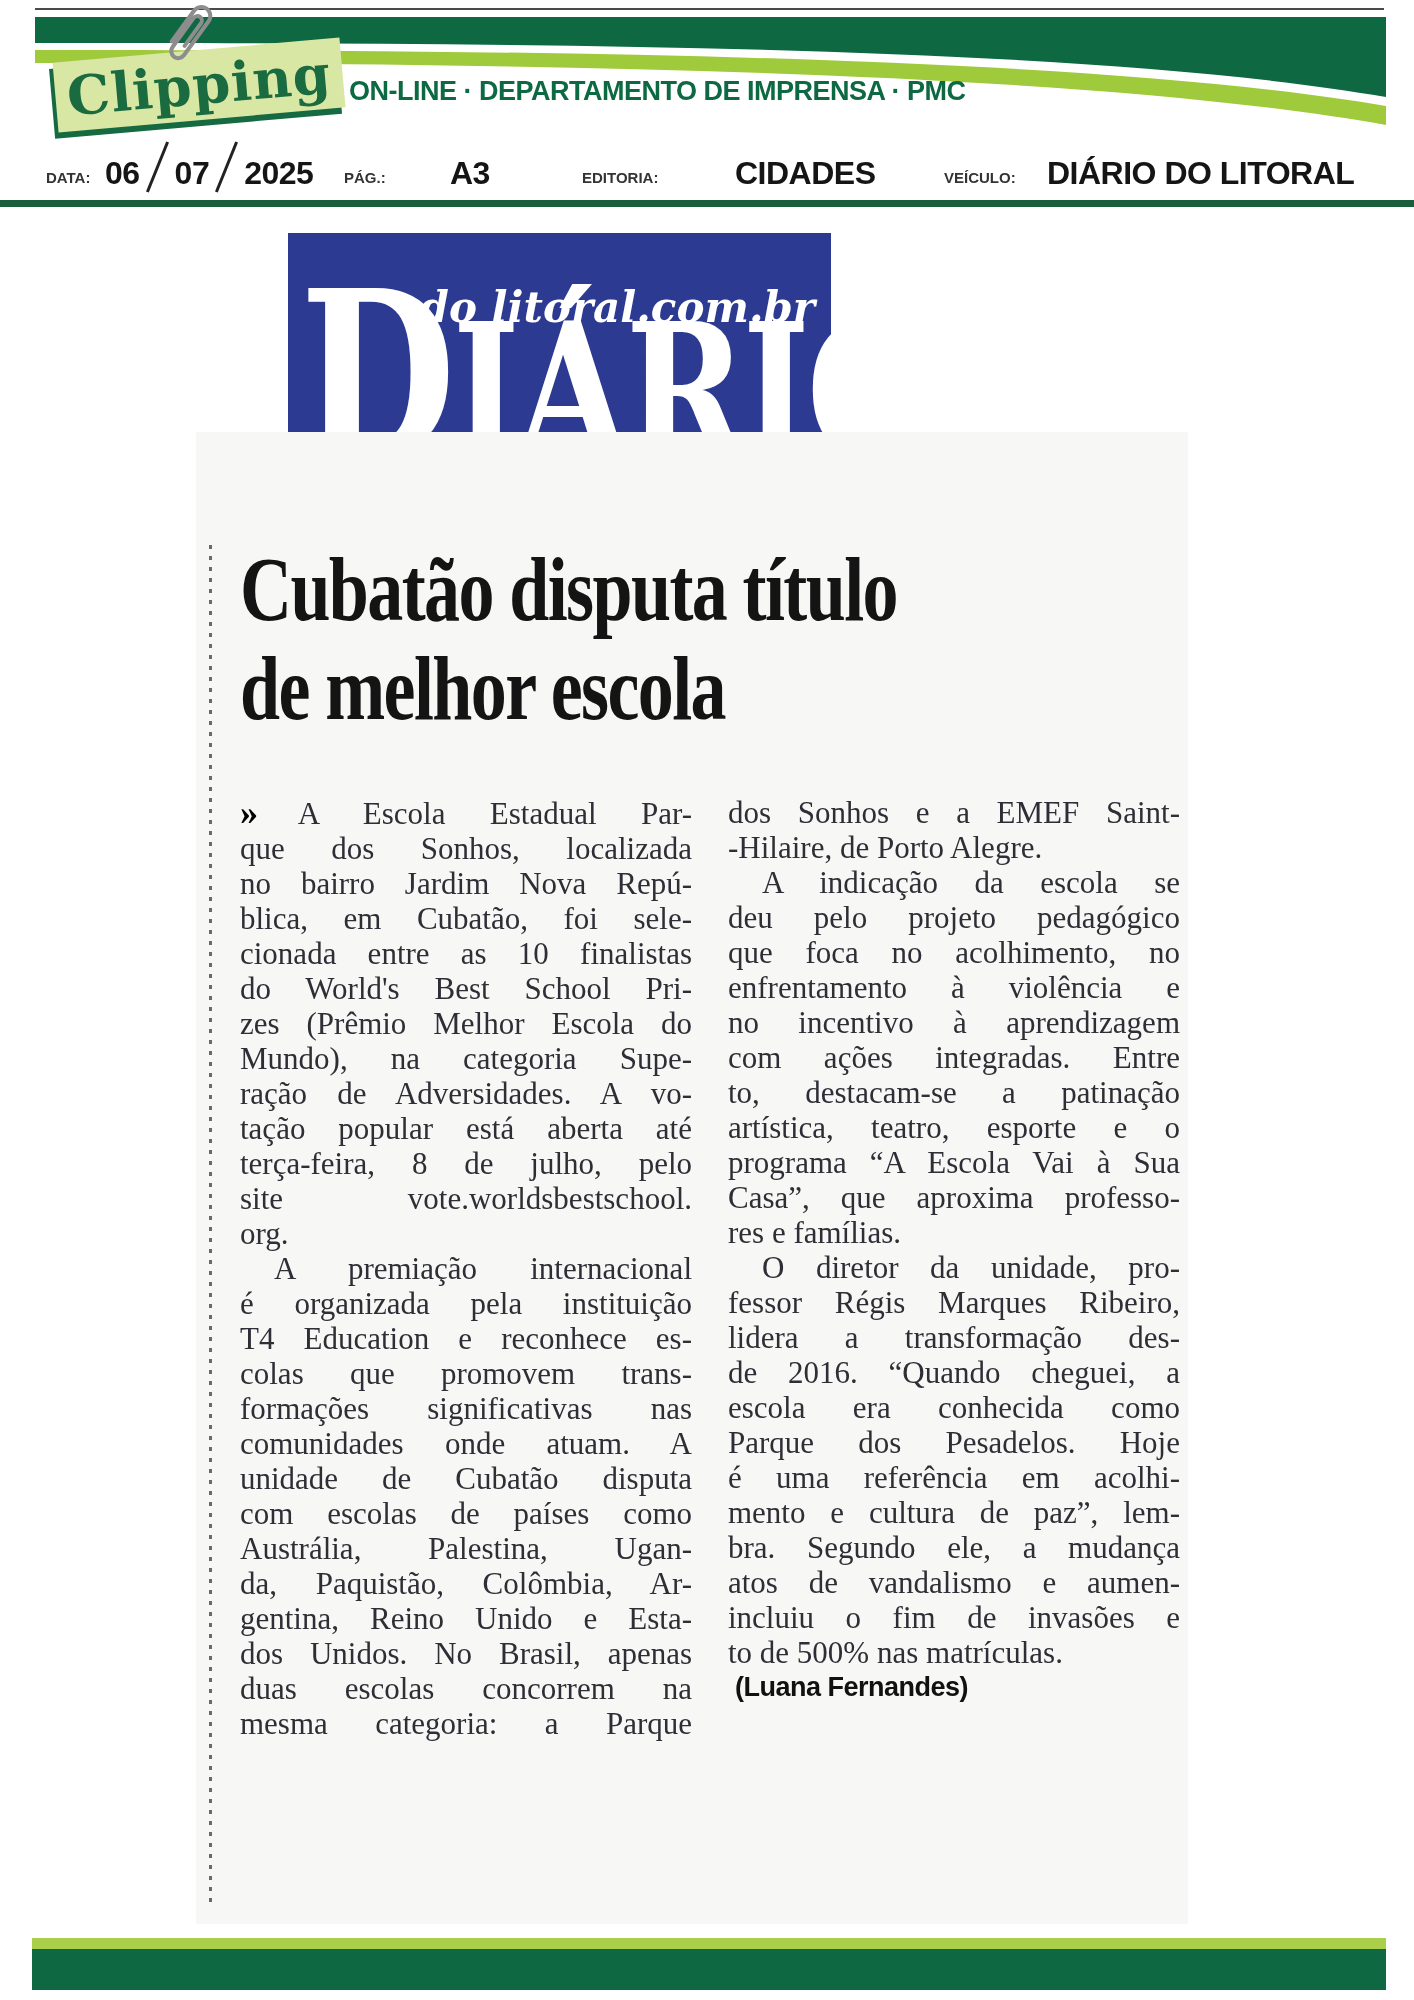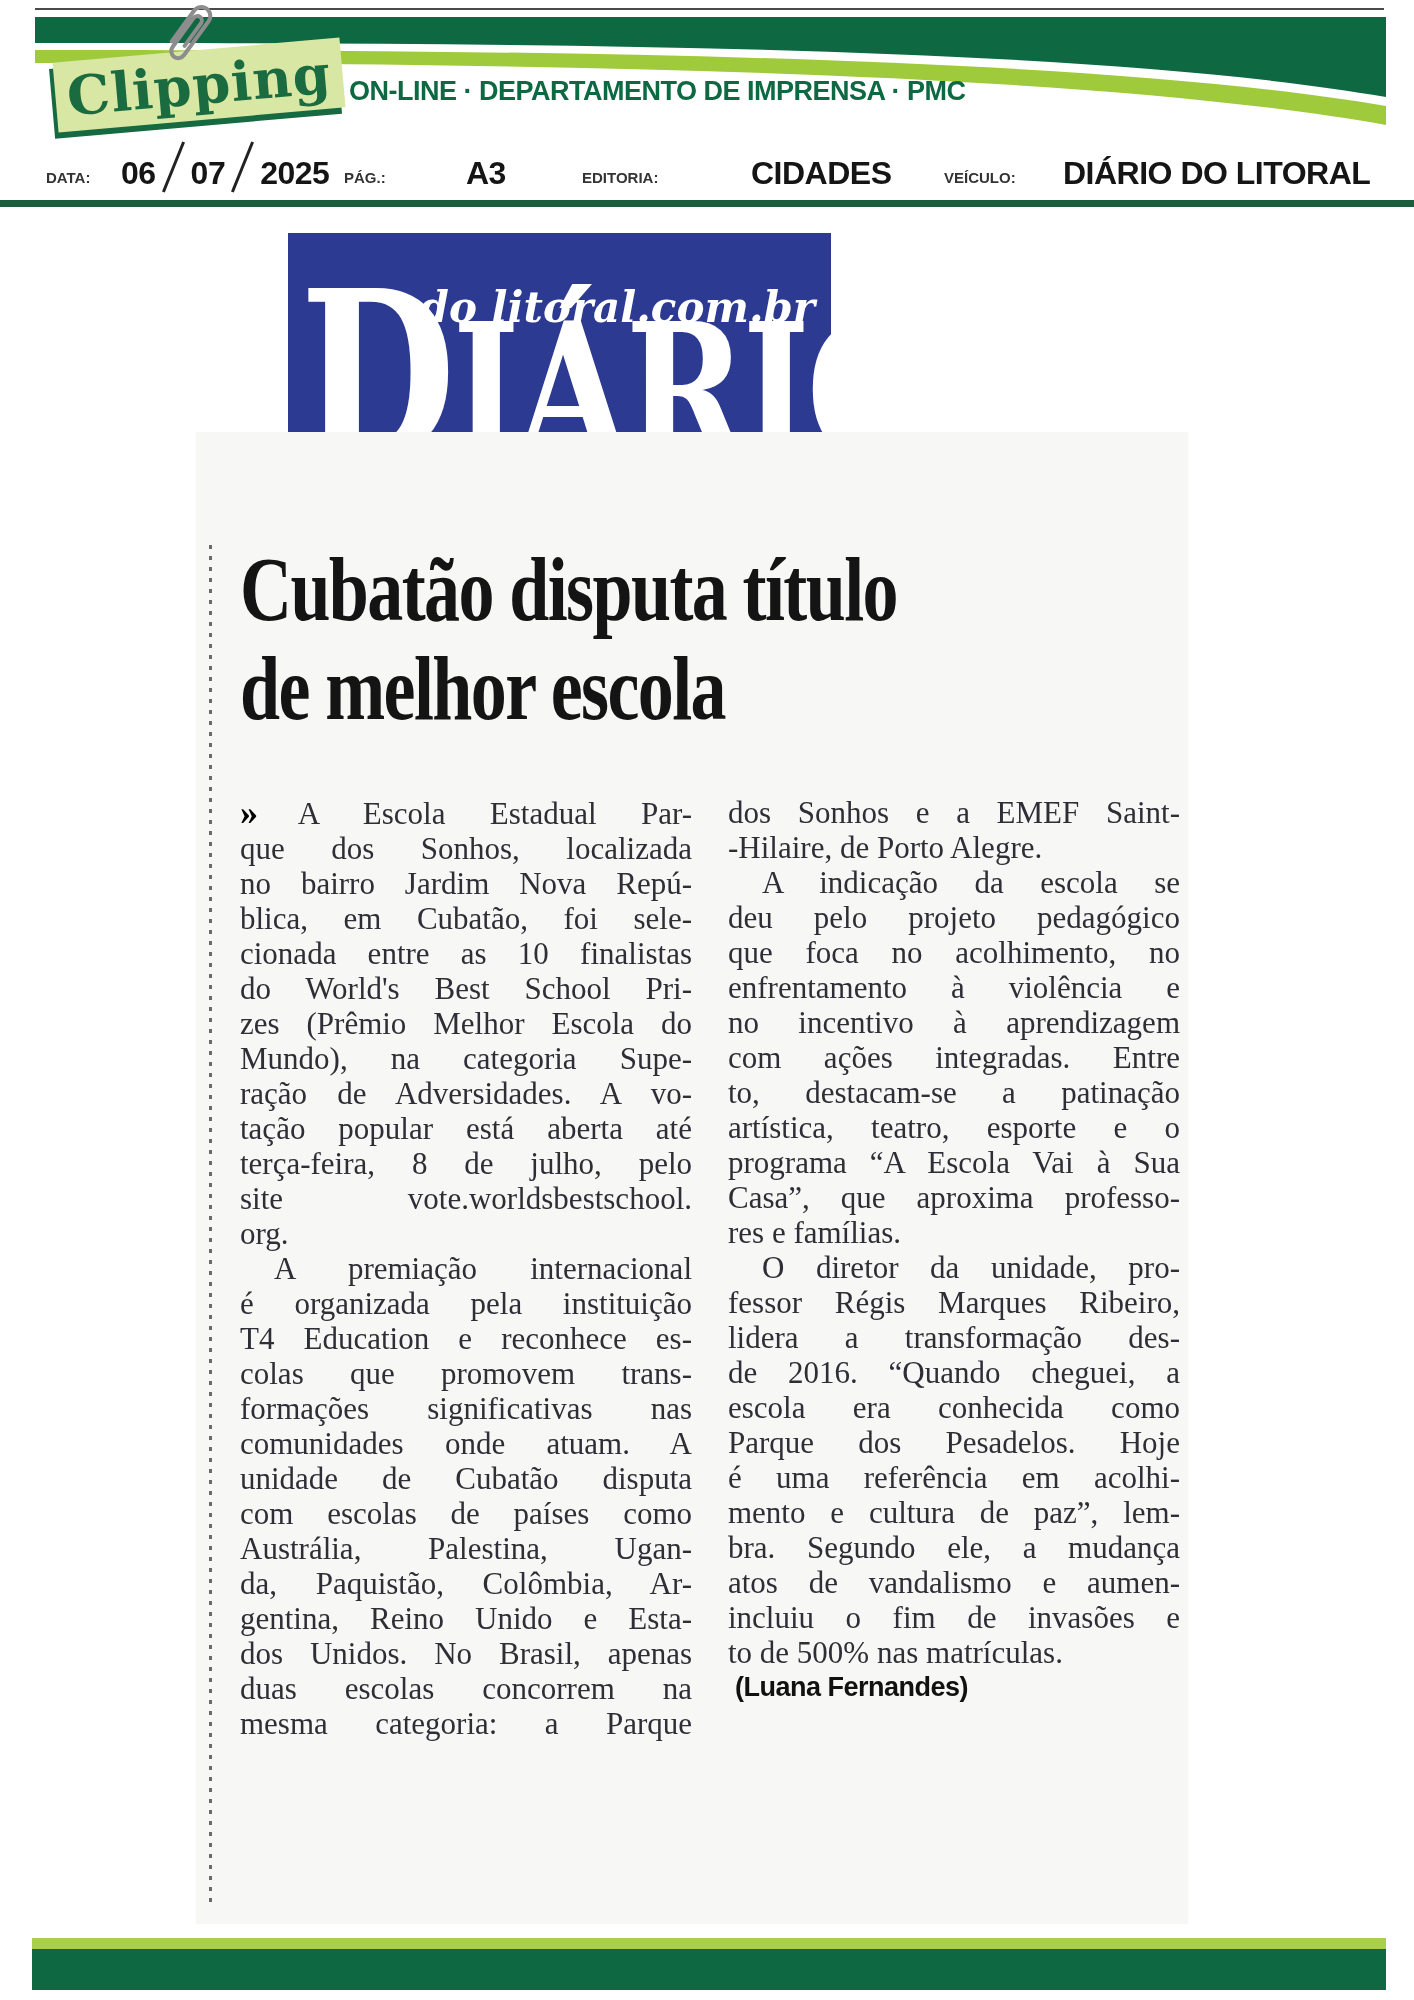--- a/index.html
+++ b/index.html
@@ -13,21 +13,21 @@
            transform:rotate(-5deg);box-shadow:-4px 6px 0 #156a41;
            display:flex;align-items:center;justify-content:center;z-index:3;}
   .sticker-text{font-family:"DejaVu Serif",serif;font-weight:bold;font-size:54px;color:#1a6b40;letter-spacing:1px;}
   .paperclip{position:absolute;left:168px;top:-2px;transform:rotate(36deg);z-index:4;}
   .header-subtitle{position:absolute;left:349px;top:76px;font-weight:bold;font-size:27px;color:#0d6942;
                    letter-spacing:-0.5px;z-index:3;text-align:right;}
 
   
   .meta{position:absolute;left:0;top:118px;width:1414px;height:82px;}
   .meta .lab{position:absolute;bottom:14px;font-size:15px;font-weight:bold;color:#333;}
-  .meta .val{position:absolute;bottom:8px;font-size:32px;font-weight:bold;color:#151515;letter-spacing:-0.5px;margin-left:16px;}
+  .meta .val{position:absolute;bottom:8px;font-size:32px;font-weight:bold;color:#151515;letter-spacing:-0.5px;}
   .lab-data{left:46px;} .lab-pag{left:344px;} .lab-edi{left:582px;} .lab-vei{left:944px;}
   .val-date{left:105px;display:flex;align-items:flex-end;}
   .val-pag{left:450px;} .val-edi{left:735px;} .val-vei{left:1047px;}
   .slash{display:inline-block;width:3px;height:54px;background:#222;transform:rotate(22deg);margin:0 16px -2px 16px;}
   .rule{position:absolute;left:0;top:200px;width:1414px;height:7px;background:#1a5e3b;}
 
   
   .logo{position:absolute;left:288px;top:233px;width:543px;height:257px;background:#2c3a92;overflow:hidden;}
   .logo-tag{position:absolute;top:50px;right:16px;font-family:"DejaVu Serif",serif;font-style:italic;
             font-weight:bold;font-size:42px;color:#fff;}

